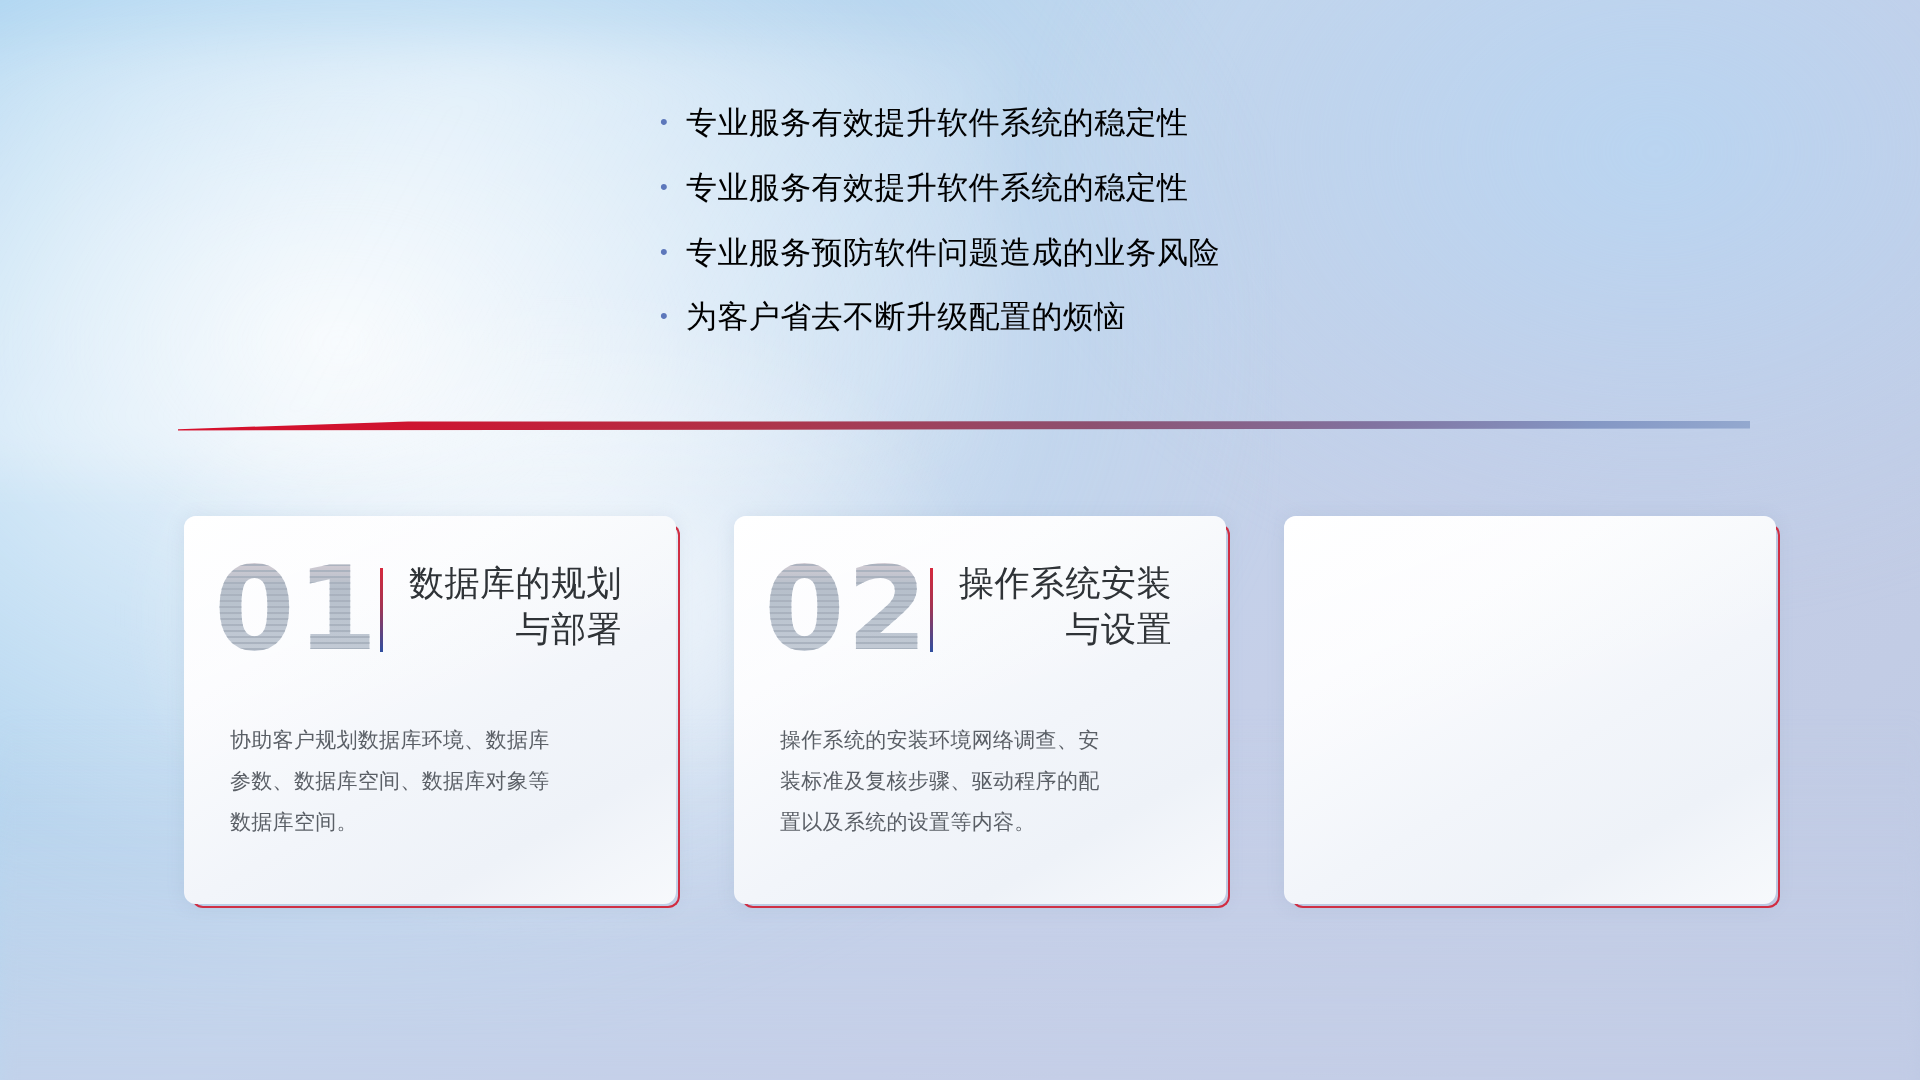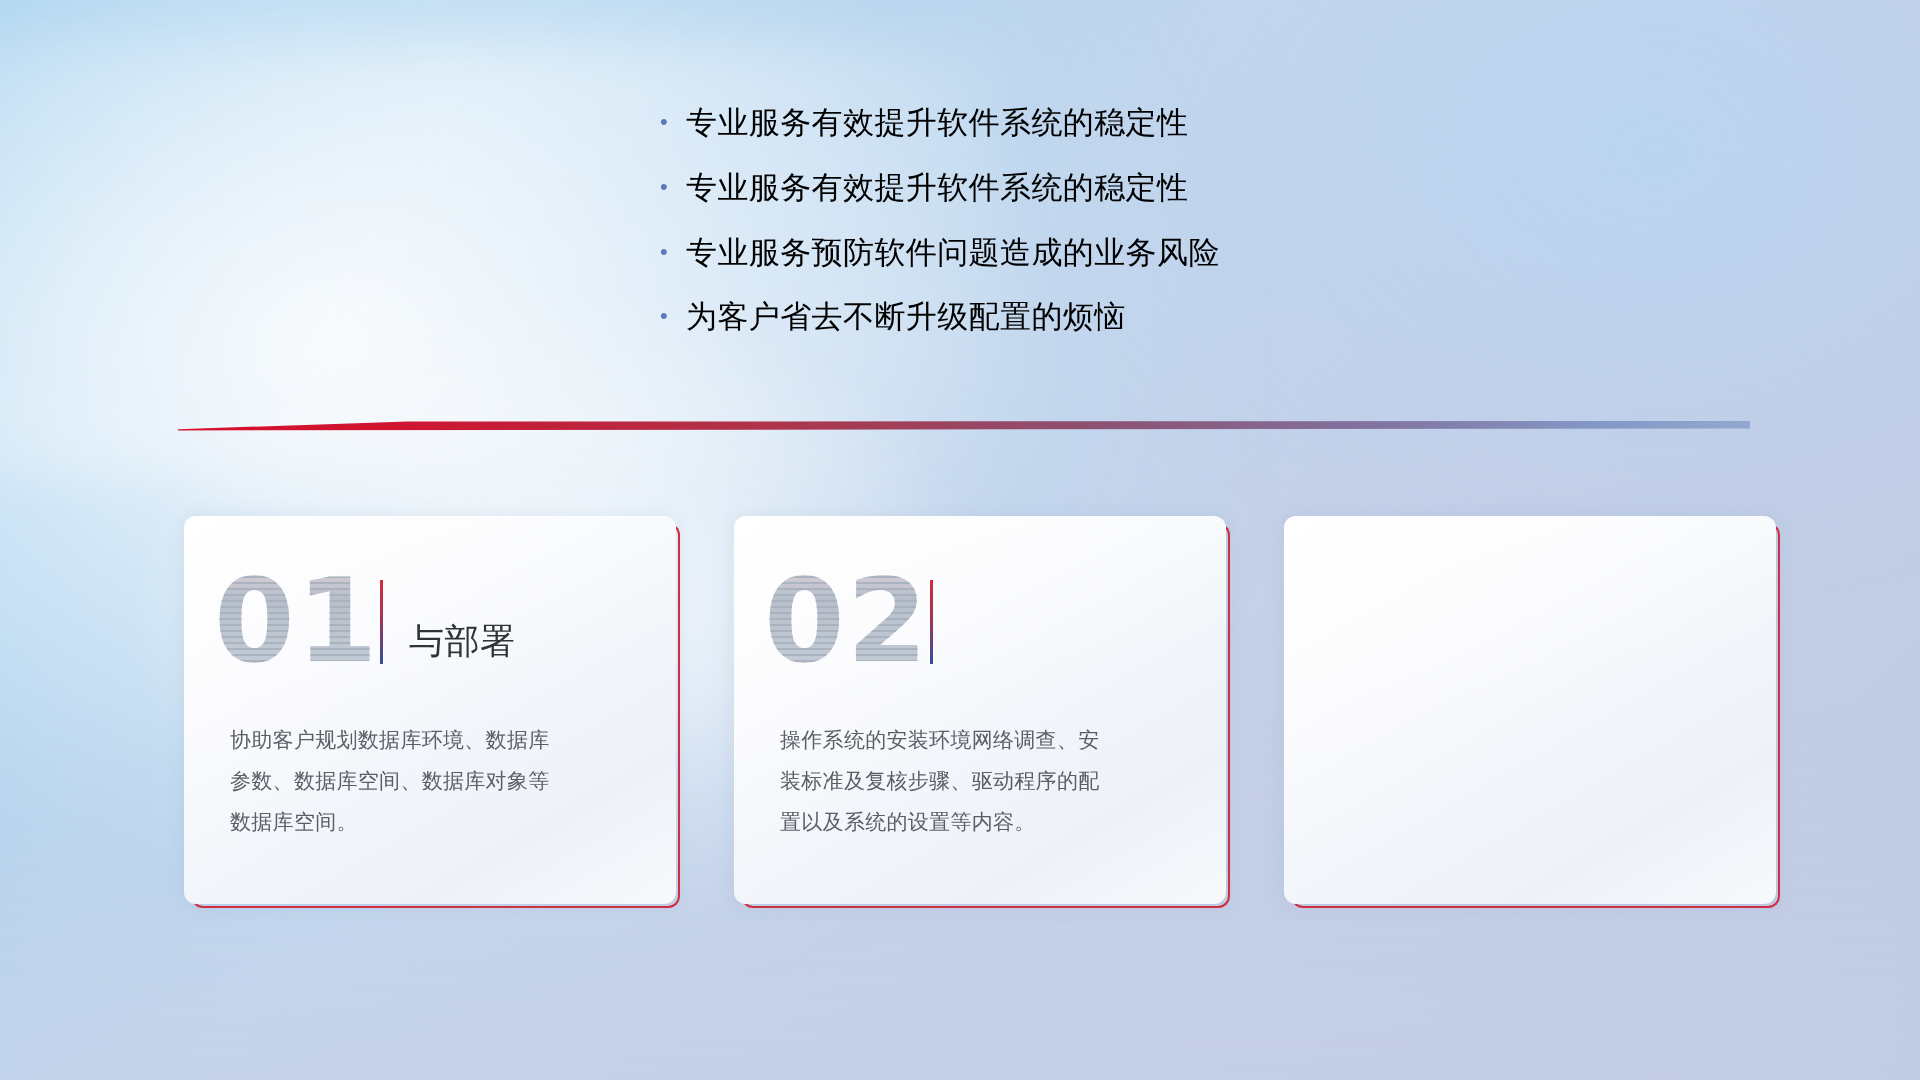--- a/index.html
+++ b/index.html
@@ -94,21 +94,21 @@
     background:linear-gradient(150deg,#ffffff 0%,#fbfcfe 28%,#f2f5fa 58%,#eef2f8 78%,#f7f9fc 100%);
     box-shadow:0 2px 18px rgba(120,140,175,.16);
     overflow:hidden;
   }
   .card-sheen{
     position:absolute; left:-20%; top:-40%; width:120%; height:130%;
     background:linear-gradient(160deg, rgba(255,255,255,.9) 0%, rgba(255,255,255,.25) 40%, rgba(255,255,255,0) 70%);
     pointer-events:none;
   }
   .card-head{
-    position:absolute; left:0; top:12px; width:100%; height:190px;text-align:right;
+    position:absolute; left:0; top:0; width:100%; height:190px;text-align:right;
   }
   .watermark{
     position:absolute; left:30px; top:18px;
     font-size:116px; font-weight:700; letter-spacing:2px;
     line-height:150px;
     font-family:"DejaVu Sans","Liberation Sans",sans-serif;
     color:#7b8aa0;
     -webkit-background-clip:text; background-clip:text;
     color:transparent;
     background-image:
@@ -191,41 +191,45 @@
 
     <div class="card">
       <div class="card-accent"></div>
       <div class="card-surface">
         <div class="card-sheen"></div>
         <div class="card-head">
           <div class="watermark">01</div>
           <div class="title-block">
             <div class="title-bar"></div>
             <div class="card-title">
-              <br>
+              <span>数据库的规划</span><br>
               <span>与部署</span>
             </div>
           </div>
         </div>
         <div class="card-body">
           <span>协助客户规划数据库环境、数据库</span>
           <span>参数、数据库空间、数据库对象等</span>
           <span>数据库空间。</span>
         </div>
       </div>
     </div>
 
     <div class="card">
       <div class="card-accent"></div>
       <div class="card-surface">
         <div class="card-sheen"></div>
         <div class="card-head">
           <div class="watermark">02</div>
           <div class="title-block">
             <div class="title-bar"></div>
+            <div class="card-title">
+              <span>操作系统安装</span><br>
+              <span>与设置</span>
+            </div>
           </div>
         </div>
         <div class="card-body">
           <span>操作系统的安装环境网络调查、安</span>
           <span>装标准及复核步骤、驱动程序的配</span>
           <span>置以及系统的设置等内容。</span>
         </div>
       </div>
     </div>
 

